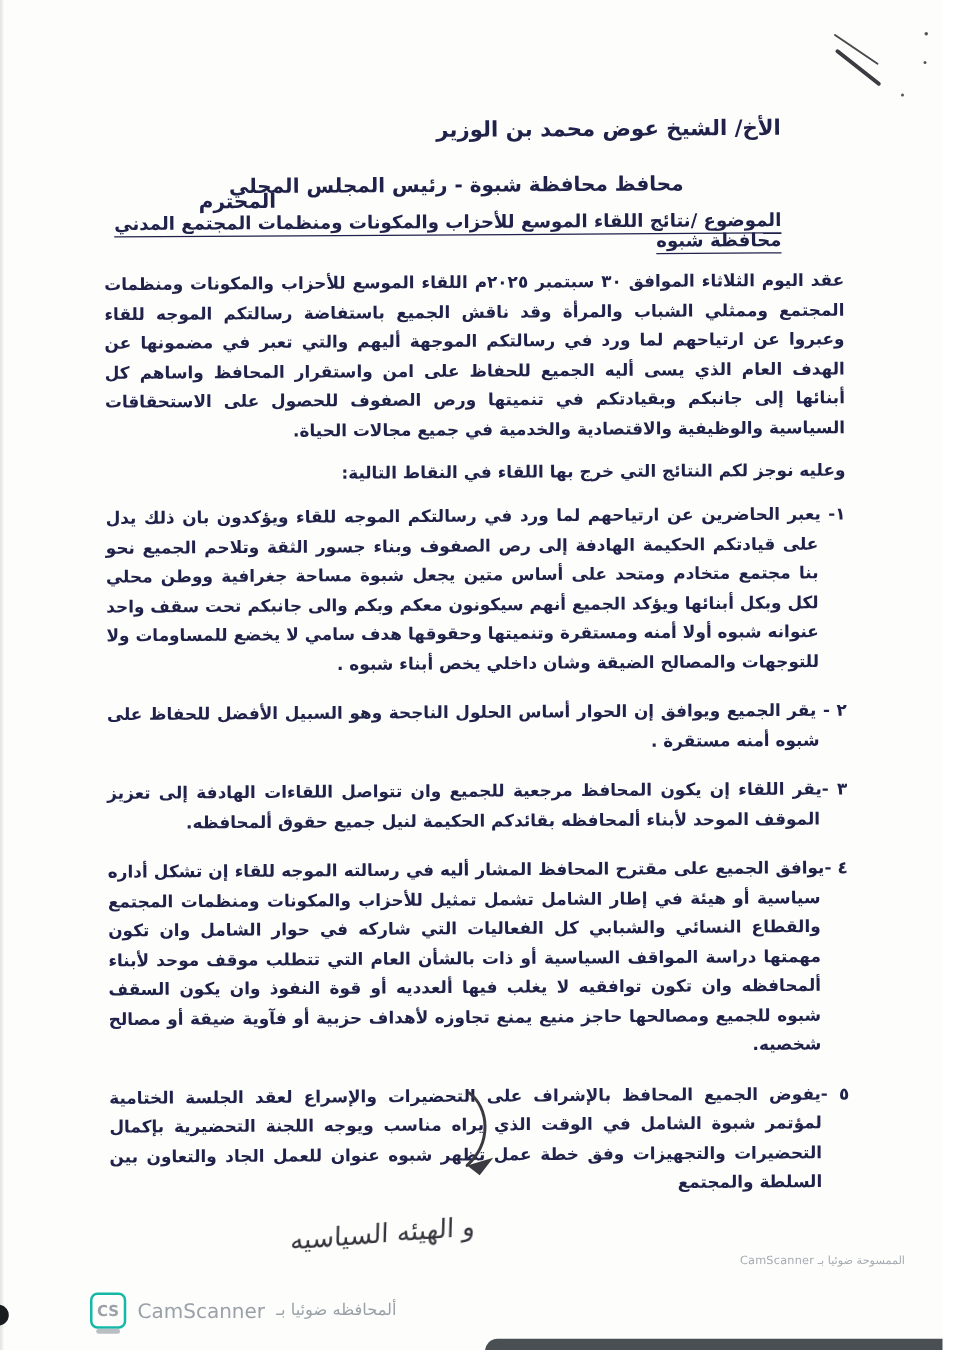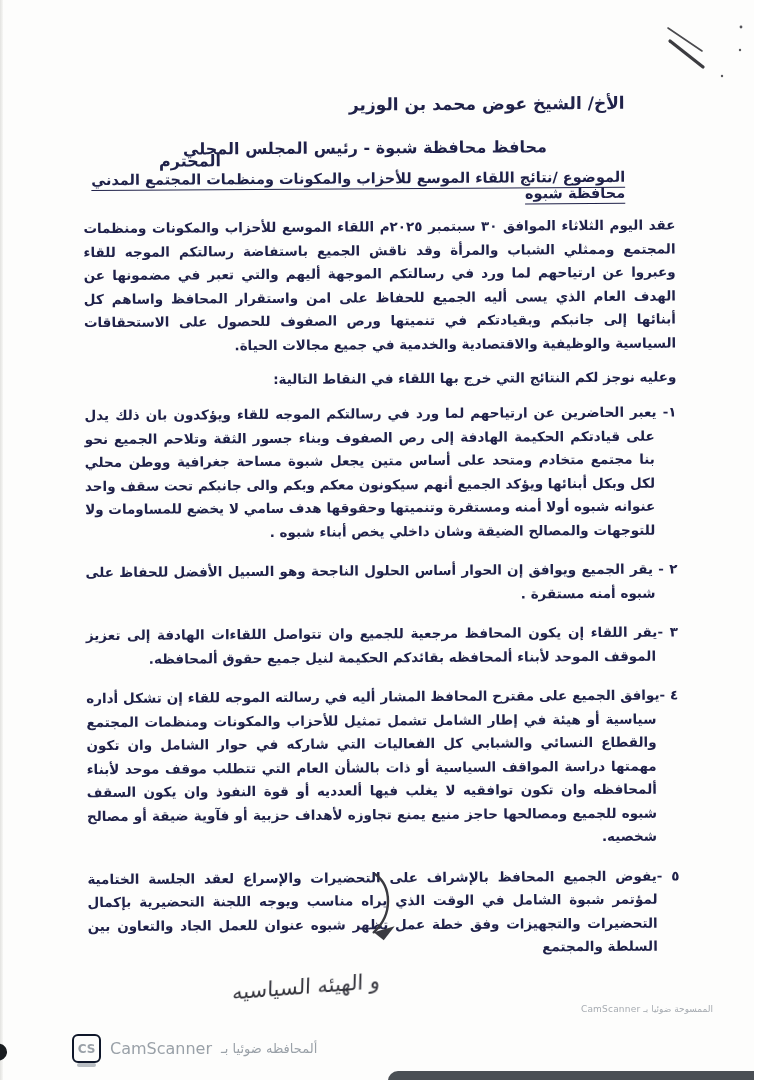--- a/index.html
+++ b/index.html
@@ -77,37 +77,37 @@
     color:#33333b;
     transform:rotate(-4deg) skewX(-6deg);
     letter-spacing:1px;
     filter:blur(.25px);
     white-space:nowrap;
   }
   .mark-svg{position:absolute;pointer-events:none;}
   
   .watermark-small{
     position:absolute;
-    right:41px;top:1004px;
+    right:30px;top:1004px;
     direction:rtl;
     font-size:9px;
     color:#a6abb1;
     letter-spacing:.2px;
   }
   .footer-brand{
     position:absolute;
     left:72px;top:1034px;
     display:flex;align-items:center;gap:9px;
     direction:ltr;
     color:#9aa1a8;
   }
   .cs-logo{
     position:relative;
     width:25px;height:25px;
-    border:2px solid #0f172a;
+    border:2px solid #14b8a6;
     border-radius:6px;
     display:flex;align-items:center;justify-content:center;
     font-size:12px;font-weight:700;color:#9aa1a8;
     background:#fdfdfc;
   }
   .cs-logo::after{
     content:"";
     position:absolute;left:3px;right:3px;bottom:-6px;height:4px;
     background:#b9bec3;border-radius:2px;
   }

